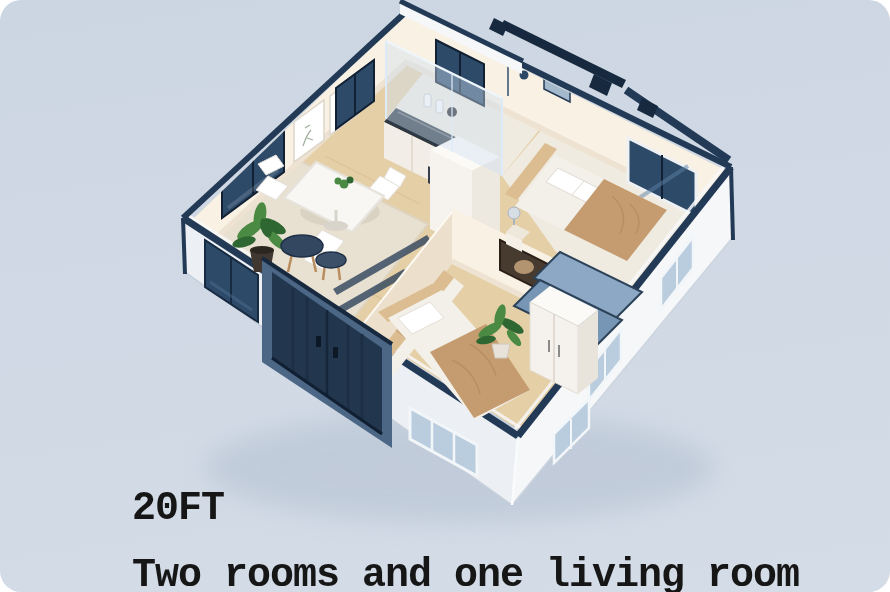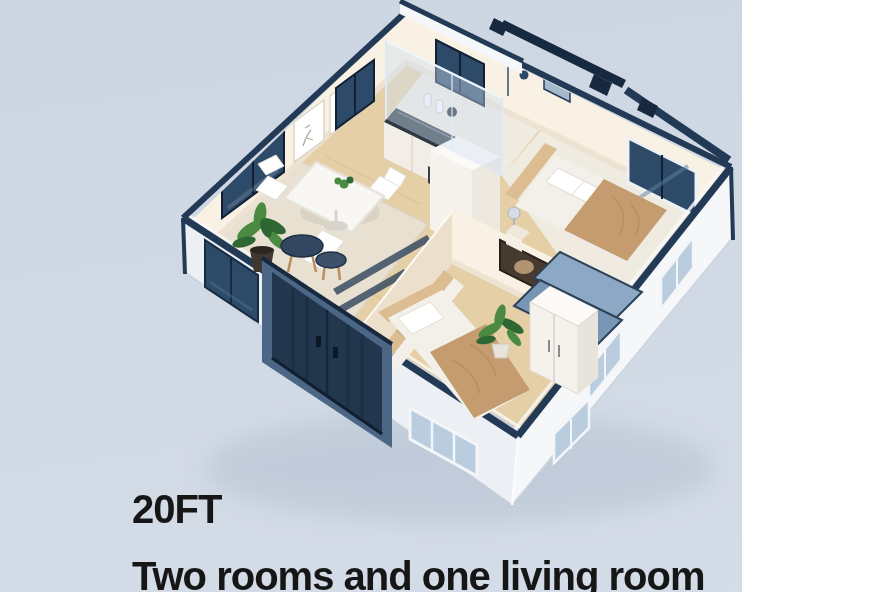--- a/index.html
+++ b/index.html
@@ -1,18 +1,18 @@
 <!DOCTYPE html>
 <html style="--bg-top: #ccd6e2; --bg-bottom: #d4dce7; --text: #161616; --navy: #223a55; --navy-deep: #17293e; --frame-blue: #4c6685; --glass-dark: #2d4a69; --glass-streak: #5d80a4; --wall-ext-light: #f5f7f9; --wall-ext-shade: #eceff3; --wall-int: #f8f1e4; --wall-int-shade: #ece0cd; --floor-wood: #e5cfa7; --floor-wood-dark: #d3b78c; --floor-pale: #f0ebe1; --rug: #e8e0d0; --glass-blue: #cfe1f1; --panel-blue: #8ca8c5; --panel-blue-dark: #7795b5; --window-pale: #b9cdde; --linen: #f3f0e9; --blanket: #c59c6f; --cushion: #dcbd92; --counter-dark: #2e3944; --plant: #4a8a42; --plant-dark: #2f6733; --table-dark: #344760; --shadow: #97a8bd;"><head>
 <meta charset="utf-8">
 <style>
   html,body{margin:0;padding:0;}
-  .stage{position:relative;width:742px;height:592px;overflow:hidden;
+  .stage{position:relative;width:890px;height:592px;overflow:hidden;
          background:linear-gradient(172deg,var(--bg-top) 0%,var(--bg-bottom) 100%);
-         font-family:Liberation Sans, sans-serif;}
+         font-family:Liberation Mono, monospace;border-radius:21px;}
   .stage svg{position:absolute;left:0;top:0;}
   .caption-line{position:absolute;left:132px;color:var(--text);
                 font-size:40px;font-weight:700;letter-spacing:-1px;line-height:1.1;white-space:nowrap;}
   #cap1{top:487px;}
   #cap2{top:538px;margin-top:16px;}
 
   
   .navy{fill:var(--navy)} .navyD{fill:var(--navy-deep)} .frameB{fill:var(--frame-blue)}
   .glassD{fill:var(--glass-dark)} .extL{fill:var(--wall-ext-light)} .extS{fill:var(--wall-ext-shade)}
   .wInt{fill:var(--wall-int)} .wIntS{fill:var(--wall-int-shade)}

